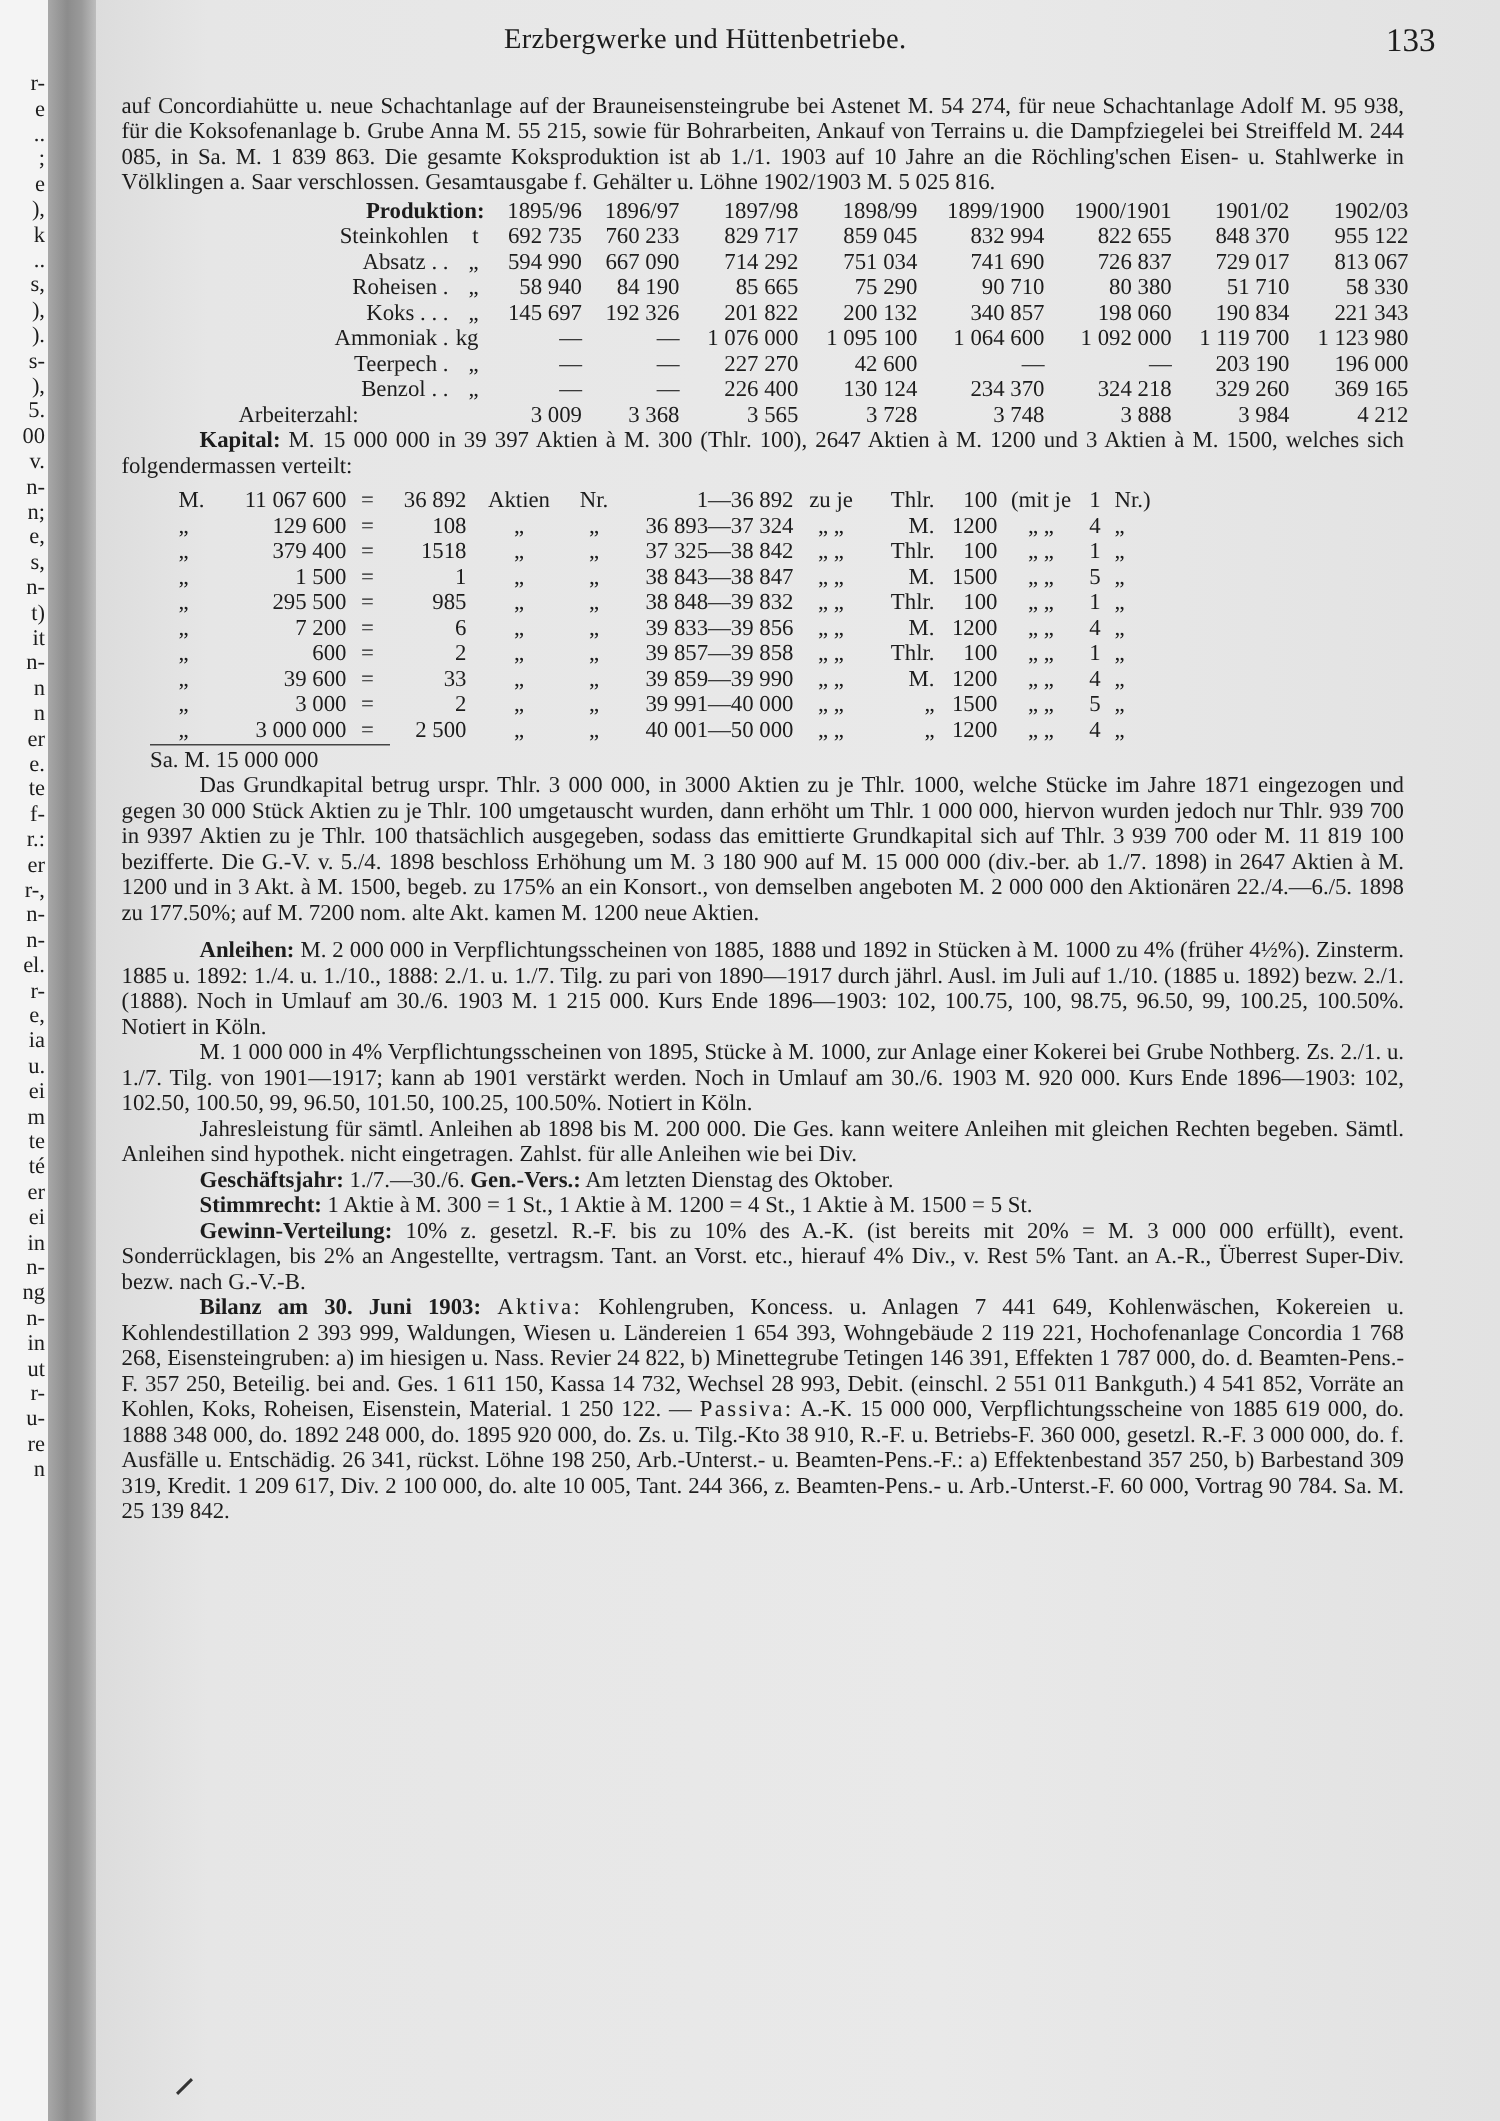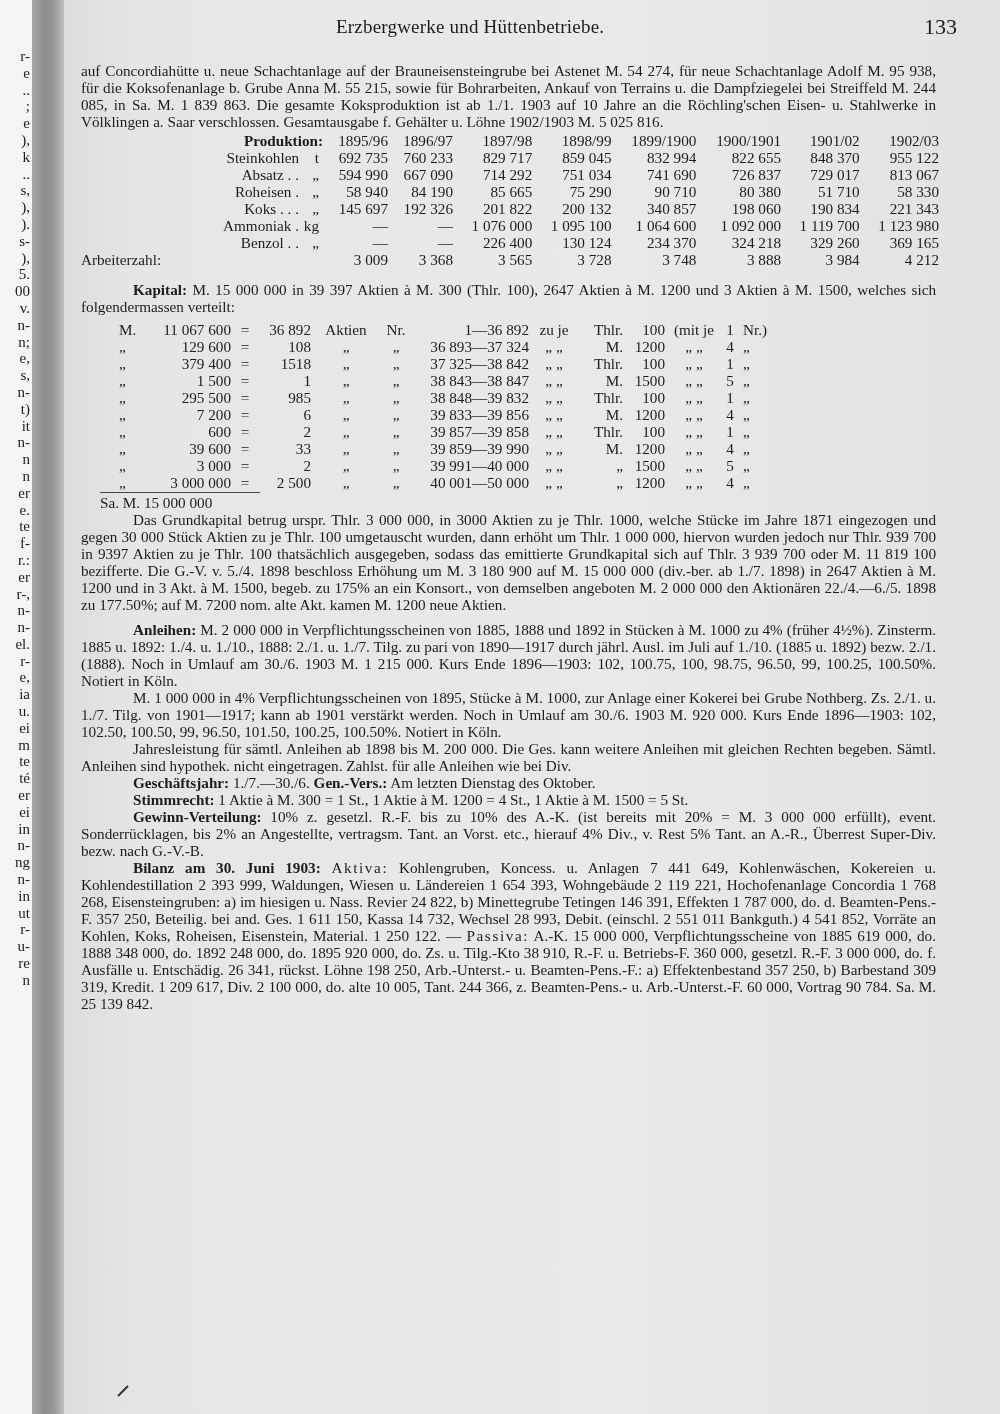--- a/index.html
+++ b/index.html
@@ -36,21 +36,21 @@
   p { margin: 0; text-align: justify; text-align-last: left; }
   .indent { text-indent: 52px; }
   b { font-weight: bold; }
   .spaced { letter-spacing: 1.6px; }
   table { border-collapse: collapse; }
   .prod-table { margin-top: 2px; width: 858px; }
   .prod-table td { padding: 0; text-align: right; white-space: nowrap; height: 17px; }
   .prod-table td.label { text-align: right; padding-left: 18px; width: 200px; }
   .prod-table td.label.head { padding-left: 0; }
   .prod-table td.unit { text-align: right; width: 20px; padding-right: 4px; }
-  .prod-table td.total-label { text-align: left; padding-right: 6px; }
+  .prod-table td.total-label { text-align: center; padding-right: 6px; }
   .cap-table { margin-left: 38px; margin-top: 6px; }
   .cap-table td { padding: 0 0 0 0; height: 17px; white-space: nowrap; }
   .cap-table .r { text-align: right; }
   .cap-table .c { text-align: center; }
   .cap-sum {
     display: inline-block; margin-top: 1px; padding-top: 1px;
     border-top: 1px solid #444; width: 160px;
   }
   .pen-mark {
     position: absolute; left: 116px; top: 1390px; width: 14px; height: 2px;
@@ -215,20 +215,32 @@
             <td>—</td>
             <td>—</td>
             <td>1 076 000</td>
             <td>1 095 100</td>
             <td>1 064 600</td>
             <td>1 092 000</td>
             <td>1 119 700</td>
             <td>1 123 980</td>
           </tr>
           <tr>
+            <td class="label">Teerpech .</td>
+            <td class="unit">„</td>
+            <td>—</td>
+            <td>—</td>
+            <td>227 270</td>
+            <td>42 600</td>
+            <td>—</td>
+            <td>—</td>
+            <td>203 190</td>
+            <td>196 000</td>
+          </tr>
+          <tr>
             <td class="label">Benzol . .</td>
             <td class="unit">„</td>
             <td>—</td>
             <td>—</td>
             <td>226 400</td>
             <td>130 124</td>
             <td>234 370</td>
             <td>324 218</td>
             <td>329 260</td>
             <td>369 165</td>
@@ -241,21 +253,21 @@
             <td>3 728</td>
             <td>3 748</td>
             <td>3 888</td>
             <td>3 984</td>
             <td>4 212</td>
           </tr>
         </tbody>
     </table>
 
 
-    <p class="indent" style="margin-top:13px"><b>Kapital:</b><span> M. 15 000 000 in 39 397 Aktien à M. 300 (Thlr. 100), 2647 Aktien à M. 1200 und 3 Aktien à M. 1500, welches sich folgendermassen verteilt:</span></p>
+    <p class="indent" style="margin-top:0"><b>Kapital:</b><span> M. 15 000 000 in 39 397 Aktien à M. 300 (Thlr. 100), 2647 Aktien à M. 1200 und 3 Aktien à M. 1500, welches sich folgendermassen verteilt:</span></p>
 
     <table class="cap-table">
       <tbody id="cap-body">
           <tr>
             <td class="" style="padding-right:4px;width:18px">M.</td>
             <td class="r" style="width:90px">11 067 600</td>
             <td class="c" style="width:28px">=</td>
             <td class="r" style="width:52px">36 892</td>
             <td class="c" style="width:70px">Aktien</td>
             <td class="c" style="width:30px">Nr.</td>

